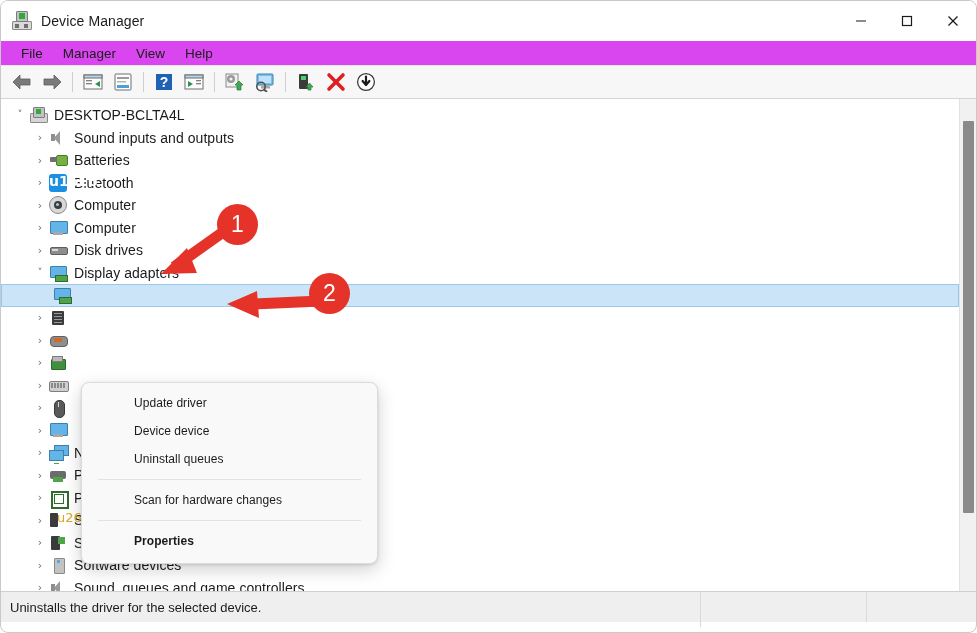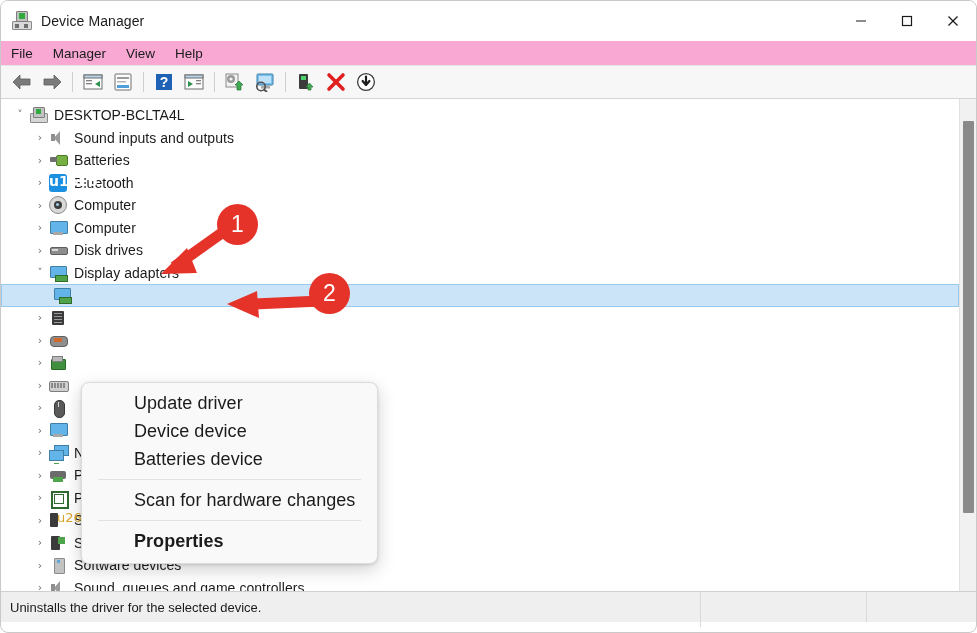--- a/index.html
+++ b/index.html
@@ -74,23 +74,24 @@
   .winbtn {
     width: 46px; height: 40px;
     display: flex; align-items: center; justify-content: center;
     cursor: default;
   }
   .winbtn svg { display: block; }
 
   
   #menubar {
     height: 25px;
-    background: #f9a8d4;
+    background: #d946ef;
     display: flex;
     align-items: center;
+    padding-left: 10px;
     border-bottom: 1px solid #e6e6e6;
   }
   .menu-item {
     font-size: 13.5px;
     color: #1b1b1b;
     padding: 2px 10px;
     cursor: default;
   }
 
   
@@ -400,21 +401,21 @@
     border-radius: 8px;
     box-shadow: 0 6px 18px rgba(0,0,0,0.18), 0 1px 3px rgba(0,0,0,0.12);
     padding: 6px 0 8px 0;
     z-index: 40;
   }
   .ctx-item {
     height: 28px;
     display: flex;
     align-items: center;
     padding-left: 52px;
-    font-size: 18px;
+    font-size: 12px;
     color: #1b1b1b;
     cursor: default;
     letter-spacing: 0.05px;
   }
   .ctx-item.bold { font-weight: bold; }
   .ctx-sep {
     height: 1px;
     background: #e2e2e2;
     margin: 6px 16px;
   }
@@ -781,21 +782,21 @@
 
     </div>
 
     <div id="scrollbar">
       <div id="scroll-thumb"></div>
     </div>
 
     <div id="ctxmenu">
       <div class="ctx-item">Update driver</div>
       <div class="ctx-item">Device device</div>
-      <div class="ctx-item">Batteries device</div>
+      <div class="ctx-item">Uninstall queues</div>
       <div class="ctx-sep"></div>
       <div class="ctx-item">Scan for hardware changes</div>
       <div class="ctx-sep"></div>
       <div class="ctx-item bold">Properties</div>
     </div>
 
   </div>
 
   <div id="statusbar">
     <div id="status-text-cell">

